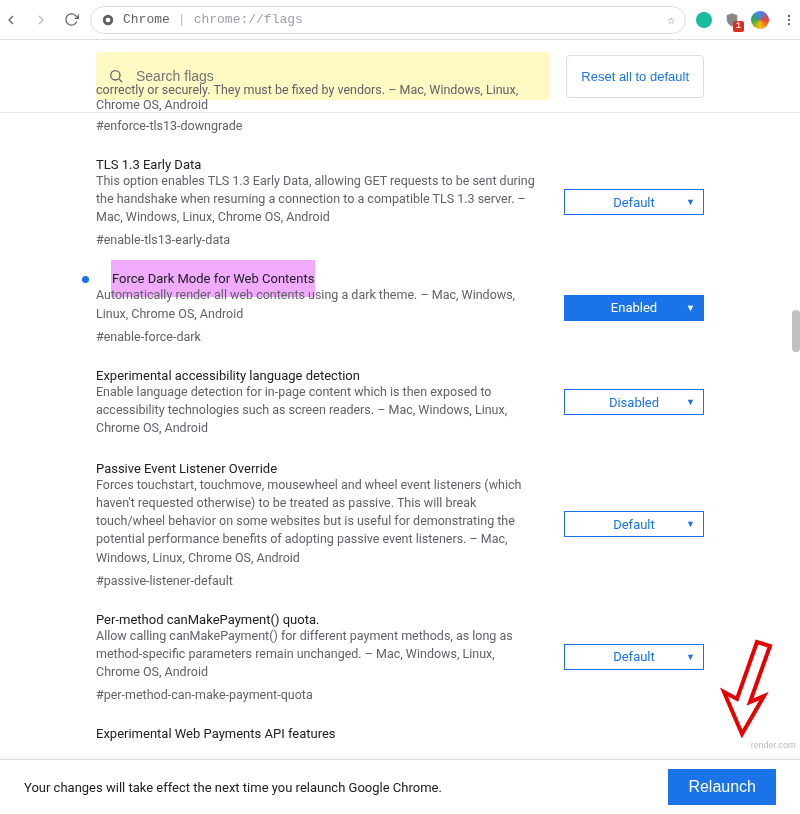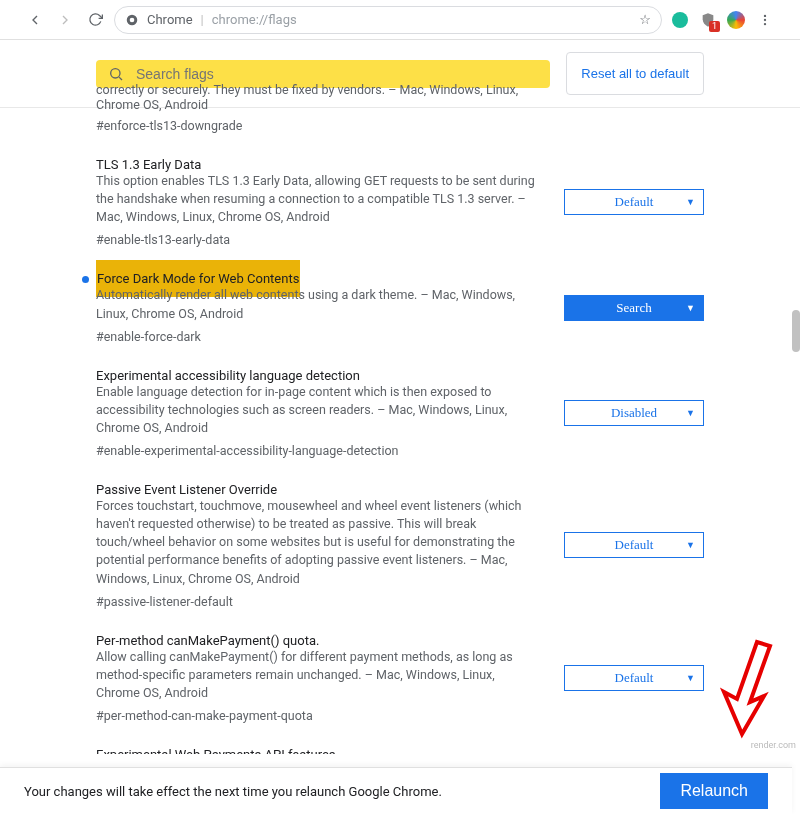--- a/index.html
+++ b/index.html
@@ -12,23 +12,24 @@
     width: 800px;
     height: 814px;
     overflow: hidden;
     position: relative;
   }
   
   .toolbar {
     display: flex;
     align-items: center;
     height: 40px;
-    padding: 0 24px;
+    padding: 0 0;
     border-bottom: 1px solid #e0e0e0;
     gap: 8px;
+    font-family: Liberation Mono, monospace;
   }
   .nav-icon {
     width: 22px; height: 22px;
     display: flex; align-items: center; justify-content: center;
     color: #5f6368;
     cursor: pointer;
   }
   .nav-icon.disabled { color: #bdbdbd; }
   .omnibox {
     flex: 1;
@@ -63,22 +64,22 @@
   .avatar { width:18px;height:18px;border-radius:50%;
     background: conic-gradient(#4285f4, #ea4335, #fbbc05, #34a853, #4285f4); }
   
   .topbar {
     display:flex; align-items:center;
     padding: 12px 96px 12px 96px;
     gap: 16px;
     border-bottom: 1px solid #e8e8e8;
   }
   .searchbox {
-    flex:1; height:28px;
-    background:#fde047;
+    flex:1; height:48px;
+    background:#fef9c3;
     border-radius:4px;
     display:flex; align-items:center;
     padding:0 12px; gap:10px;
     color:#5f6368;
   }
   .searchbox input {
     border:none;background:transparent;outline:none;
     font-size:14px;flex:1;color:#5f6368;
   }
   .reset-btn {
@@ -93,50 +94,49 @@
     overflow:hidden;
     padding: 0 96px;
   }
   .flag {
     padding: 14px 0 10px 0;
     display:flex; gap:24px;
     position:relative;
   }
   .flag-left { flex:1; }
   .flag-title { font-weight:400; font-size:13px; margin-bottom:4px; }
-  .flag-title.highlight { background:#eab308; display:inline; padding:11px 1px;}
+  .flag-title.highlight { background:#f0abfc; display:inline; padding:11px 1px;margin-left:15px;}
   .dot {
     position:absolute; left:-14px; top:19px;
     width:7px;height:7px;border-radius:50%;background:#1a73e8;
   }
   .flag-desc { color:#5f6368; font-size:12.5px; line-height:1.45; }
   .flag-anchor {
     display:inline-block; margin-top:6px;
     color:#5f6368; font-size:12.5px;
   }
   .flag-right {
     width:140px; display:flex; align-items:center;
   }
   .select {
     width:152px; height:26px;
     border:1px solid #1a73e8;
     color:#1a73e8; background:#fff;
     display:flex;align-items:center;justify-content:center;
     font-size:13px; position:relative;
     cursor:pointer;
-    font-family:Liberation Serif, serif;
   }
   .select.filled { background:#1a73e8; color:#fff; }
   .select .arrow {
     position:absolute; right:8px; font-size:9px;
   }
   
   .relaunch-bar {
-    position:absolute; bottom:0; left:0; right:8px;
-    height:47px;
+    position:absolute; bottom:0; left:0; right:0;
+    height:55px;
     border-top:1px solid #e0e0e0;
     background:#fff;
     display:flex; align-items:center;
     padding:0 24px;
     box-shadow: 0 -2px 6px rgba(0,0,0,0.05);
   }
   .relaunch-text { font-size:13px; color:#202124; }
   .relaunch-btn {
     margin-left:auto;
     background:#1a73e8; color:#fff;
@@ -244,27 +244,27 @@
             <span>Default</span>
             <span class="arrow">▼</span>
           </div>
         </div>
       </div>
       <div class="flag">
         <div class="dot"></div>
         <div class="flag-left"><div><span class="flag-title highlight">Force Dark Mode for Web Contents</span></div><div class="flag-desc">Automatically render all web contents using a dark theme. – Mac, Windows, Linux, Chrome OS, Android</div><a class="flag-anchor">#enable-force-dark</a></div>
         <div class="flag-right">
           <div class="select filled">
-            <span>Search</span>
-            <span class="arrow">▼</span>
-          </div>
-        </div>
-      </div>
-      <div class="flag">
-        <div class="flag-left"><div><span class="flag-title">Experimental accessibility language detection</span></div><div class="flag-desc">Enable language detection for in-page content which is then exposed to accessibility technologies such as screen readers. – Mac, Windows, Linux, Chrome OS, Android</div><a class="flag-anchor">#enable-experimental-accessibility-language-detection</a></div>
+            <span>Enabled</span>
+            <span class="arrow">▼</span>
+          </div>
+        </div>
+      </div>
+      <div class="flag">
+        <div class="flag-left"><div><span class="flag-title">Experimental accessibility language detection</span></div><div class="flag-desc">Enable language detection for in-page content which is then exposed to accessibility technologies such as screen readers. – Mac, Windows, Linux, Chrome OS, Android</div></div>
         <div class="flag-right">
           <div class="select">
             <span>Disabled</span>
             <span class="arrow">▼</span>
           </div>
         </div>
       </div>
       <div class="flag">
         <div class="flag-left"><div><span class="flag-title">Passive Event Listener Override</span></div><div class="flag-desc">Forces touchstart, touchmove, mousewheel and wheel event listeners (which haven't requested otherwise) to be treated as passive. This will break touch/wheel behavior on some websites but is useful for demonstrating the potential performance benefits of adopting passive event listeners. – Mac, Windows, Linux, Chrome OS, Android</div><a class="flag-anchor">#passive-listener-default</a></div>
         <div class="flag-right">

